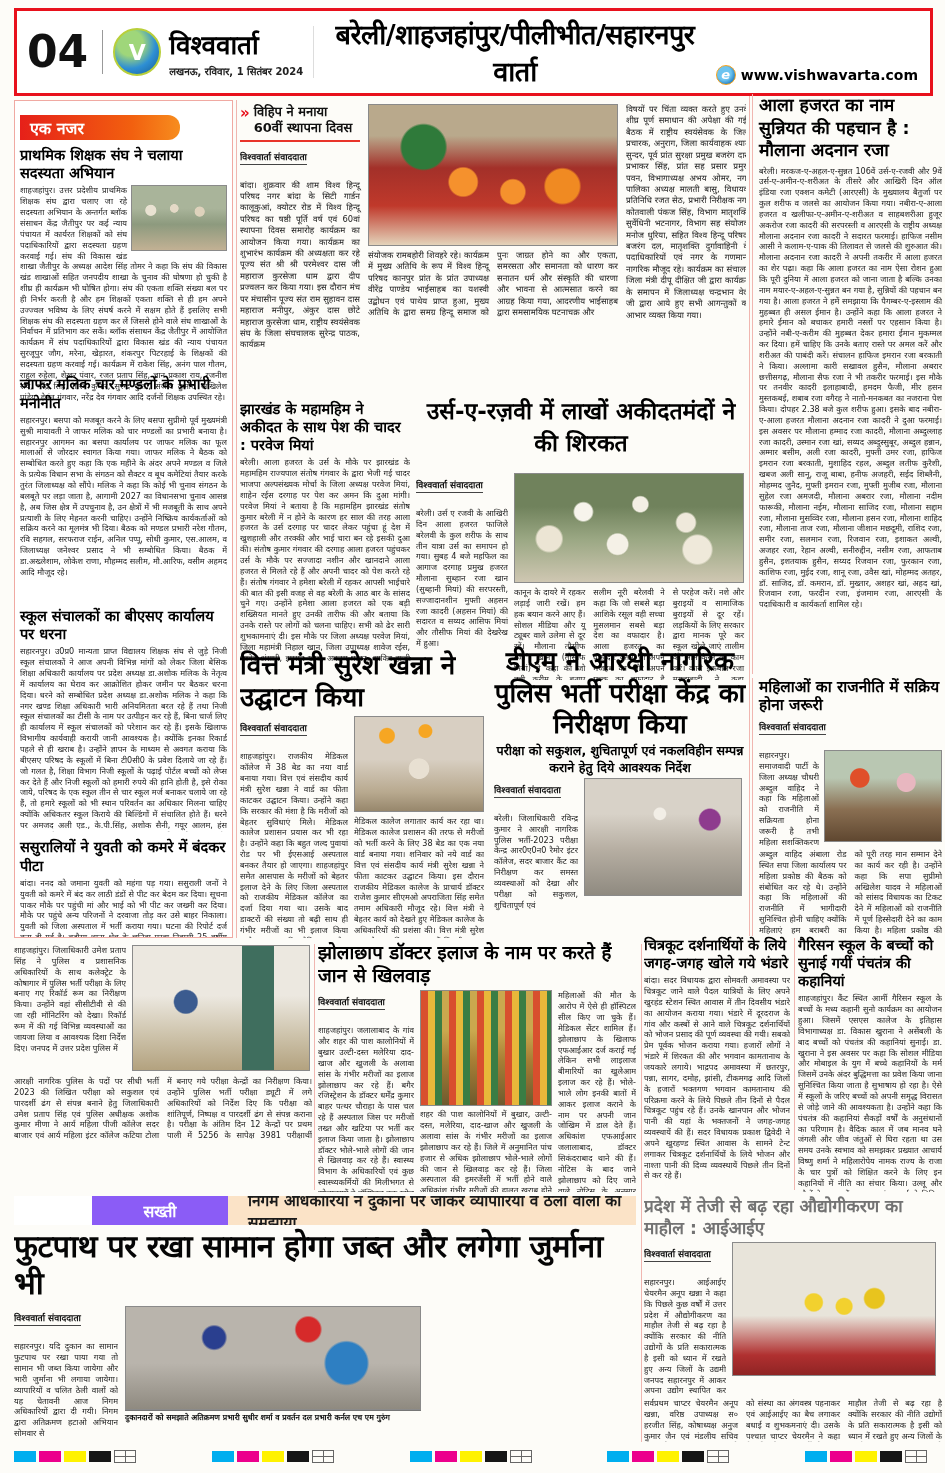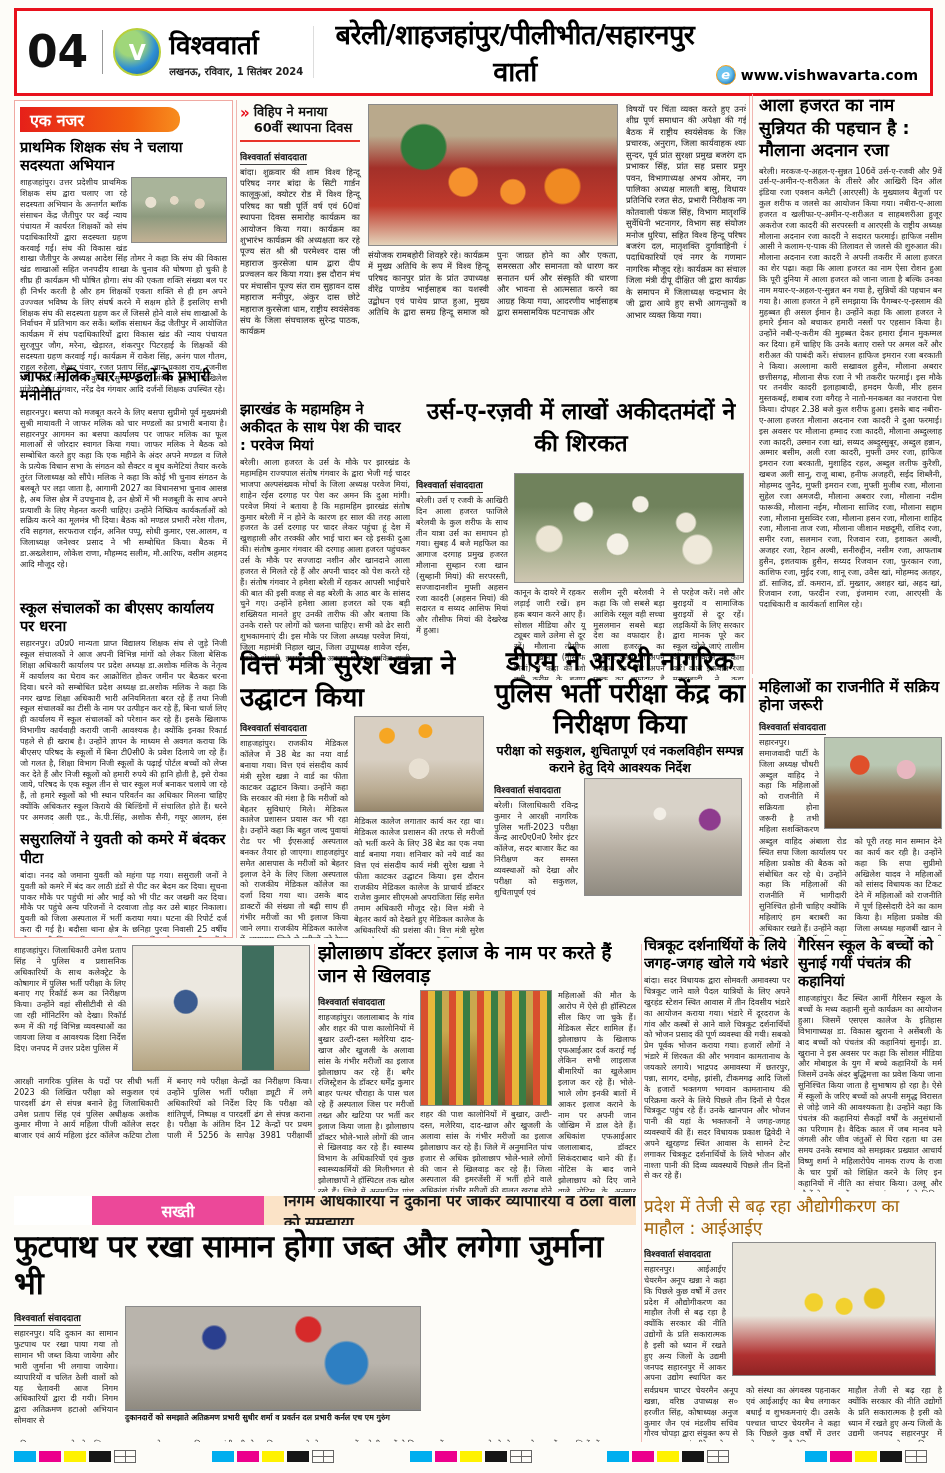--- a/index.html
+++ b/index.html
@@ -1,42 +1,42 @@
 <!DOCTYPE html>
 <html lang="hi"><head>
 <meta charset="utf-8">
 <style>
   html,body{margin:0;padding:0}
   body{width:945px;height:1473px;position:relative;background:#fdfcf8;font-family:"DejaVu Sans",sans-serif;overflow:hidden}
   .blk{position:absolute;overflow:hidden}
   .body-t{font-size:8.4px;line-height:1.36;color:#222;text-align:justify}
   .body-s{font-size:8.1px;line-height:1.34;color:#222;text-align:justify}
   .h-xl{font-weight:bold;color:#050505;line-height:1.2;letter-spacing:-.5px}
-  .byline{font-size:9px;font-weight:bold;color:#111;border-bottom:1.5px solid #444;display:inline-block;padding-bottom:1px;margin:2px 0 2px}
+  .byline{font-size:9px;font-weight:bold;color:#111;border-bottom:1.5px solid #444;display:inline-block;padding-bottom:1px;margin:2px 0 15px}
   .cols2{column-count:2;column-gap:8px}
   .cols3{column-count:3;column-gap:8px}
   .cols4{column-count:4;column-gap:9px}
   .ph{border:1px solid #8a8a8a;box-sizing:border-box}
   .vr{position:absolute;width:1px;background:#f0b6b0}
   .hr-red{height:2px;background:#e8342a;border:0;margin:3px 0}
 
   
   #header{left:14px;top:8px;width:913px;height:82px;border:3px solid #e8111c;background:#fff;display:flex;align-items:center}
   #pgnum{font-size:44px;font-weight:bold;color:#111;padding:0 14px 0 10px;border-right:1px solid #999;line-height:1}
   #logo-wrap{display:flex;align-items:center;gap:8px;padding:0 10px;border-right:1px solid #ddd}
   #globe{width:44px;height:44px;border-radius:50%;background:radial-gradient(circle at 35% 30%,#9fd67a 0 30%,#2e8fd4 60%,#145a94);display:flex;align-items:center;justify-content:center;color:#fff;font-weight:bold;font-size:22px;border:2px solid #b9cf3a}
   #masthead{font-size:26px;font-weight:bold;color:#000}
   #edline{font-size:10px;font-weight:bold;color:#222;margin-top:2px}
   #secttitle{flex:1;text-align:center;font-size:27px;font-weight:bold;color:#000;letter-spacing:-.5px}
   #webwrap{display:flex;align-items:center;gap:5px;padding-right:12px;align-self:flex-end;margin-bottom:8px}
   #eicon{width:18px;height:18px;border-radius:50%;background:radial-gradient(circle at 40% 40%,#6cc4f0 0 45%,#1b75bb 80%);color:#fff;font-weight:bold;font-style:italic;font-size:13px;text-align:center;line-height:17px;border:1.5px solid #f6a21d}
   #website{font-size:14px;font-weight:bold;color:#000}
 
   
-  #one-look{left:14px;top:100px;width:219px;height:838px;border:1px solid #f0a9a2;background:#fff;padding:4px 5px;box-sizing:border-box}
+  #one-look{left:14px;top:100px;width:219px;height:838px;border:1px solid #f0a9a2;background:#fff;padding:12px 5px;box-sizing:border-box}
   #eknazar{width:150px;height:25px;background:linear-gradient(90deg,#e62019,#f2600f 70%,#f78d1e);color:#fff;font-size:16px;font-weight:bold;display:flex;align-items:center;padding-left:10px;border-radius:0 12px 12px 0;margin:2px 0 5px}
   .ol-h{font-size:14.6px;font-weight:bold;color:#000;line-height:1.25;margin:6px 0 3px}
   .ph-members{float:right;width:96px;height:66px;margin:0 0 3px 4px;background:
     radial-gradient(circle at 20% 38%,#e9e2d2 0 6%,transparent 7%),
     radial-gradient(circle at 45% 35%,#e4d9c6 0 6%,transparent 7%),
     radial-gradient(circle at 72% 40%,#ded2bc 0 6%,transparent 7%),
     linear-gradient(180deg,#a9b49a 0 35%,#8d9a7e 60%,#c2b194)}
   
   #lead{left:240px;top:98px;width:506px;height:300px}
   #lead-h{font-size:33px}
@@ -91,35 +91,35 @@
     linear-gradient(180deg,#ece8e0 0 40%,#cfc5ae 70%,#b3a27f)}
   #jhola{left:318px;top:942px;width:320px;height:250px}
   .ph-shop{width:132px;height:116px;background:
     repeating-linear-gradient(90deg,#d84f2e 0 7px,#e8b83a 7px 14px,#3a7d44 14px 21px,transparent 21px 28px),
     linear-gradient(180deg,#caa84e 0 35%,#a97f35 60%,#6e5a2e)}
   #chitrakoot{left:644px;top:936px;width:146px;height:256px}
   #garrison{left:798px;top:936px;width:144px;height:256px}
   
   #band{left:14px;top:1196px;width:622px;height:29px;display:flex;align-items:stretch}
   #band-spacer{width:78px;background:#fff}
-  #band-label{width:172px;background:#ec4899;color:#fff;font-size:16px;font-weight:bold;display:flex;align-items:center;justify-content:center}
+  #band-label{width:136px;background:#8b5cf6;color:#fff;font-size:16px;font-weight:bold;display:flex;align-items:center;justify-content:center}
   #band-text{flex:1;background:#fbe3c7;color:#1a1a1a;font-size:15.5px;font-weight:bold;display:flex;align-items:center;padding-left:20px}
   
   #footpath{left:14px;top:1228px;width:622px;height:214px}
   #fp-h{font-size:31px}
   .fp-row{display:flex;gap:7px;margin-top:4px}
   .ph-street{width:100%;height:104px;background:
     radial-gradient(circle at 62% 22%,#d62a2a 0 6%,transparent 7%),
     radial-gradient(circle at 30% 30%,#2a3f8f 0 5%,transparent 6%),
     radial-gradient(circle at 75% 55%,#2e7fc2 0 9%,transparent 10%),
     linear-gradient(180deg,#b9b4ac 0 55%,#8f8a80)}
   .fp-cap{font-size:7.8px;font-weight:bold;color:#111;border-top:1px solid #777;padding-top:1px;text-align:justify}
   
   #industry{left:644px;top:1196px;width:298px;height:246px}
-  #ind-h{font-size:17.2px;font-weight:normal;color:#a16207;line-height:1.25}
+  #ind-h{font-size:17.2px;font-weight:bold;color:#737373;line-height:1.25}
   .ph-event{width:100%;height:134px;background:
     radial-gradient(circle at 40% 45%,#f2d12e 0 6%,transparent 7%),
     radial-gradient(circle at 55% 48%,#f2d12e 0 6%,transparent 7%),
     radial-gradient(circle at 70% 42%,#e8c41e 0 6%,transparent 7%),
     linear-gradient(180deg,#e8e4da 0 55%,#b03030 85%,#8f2424)}
   
   #footer-bars{left:14px;top:1448px;width:913px;height:16px;display:flex;justify-content:space-between;align-items:center}
   .cmyk{display:flex;gap:3px;align-items:center}
   .sq{width:22px;height:11px;display:inline-block}
   .sq.c{background:#00AEEF}.sq.m{background:#EC008C}.sq.y{background:#FFF200}.sq.k{background:#161616}

